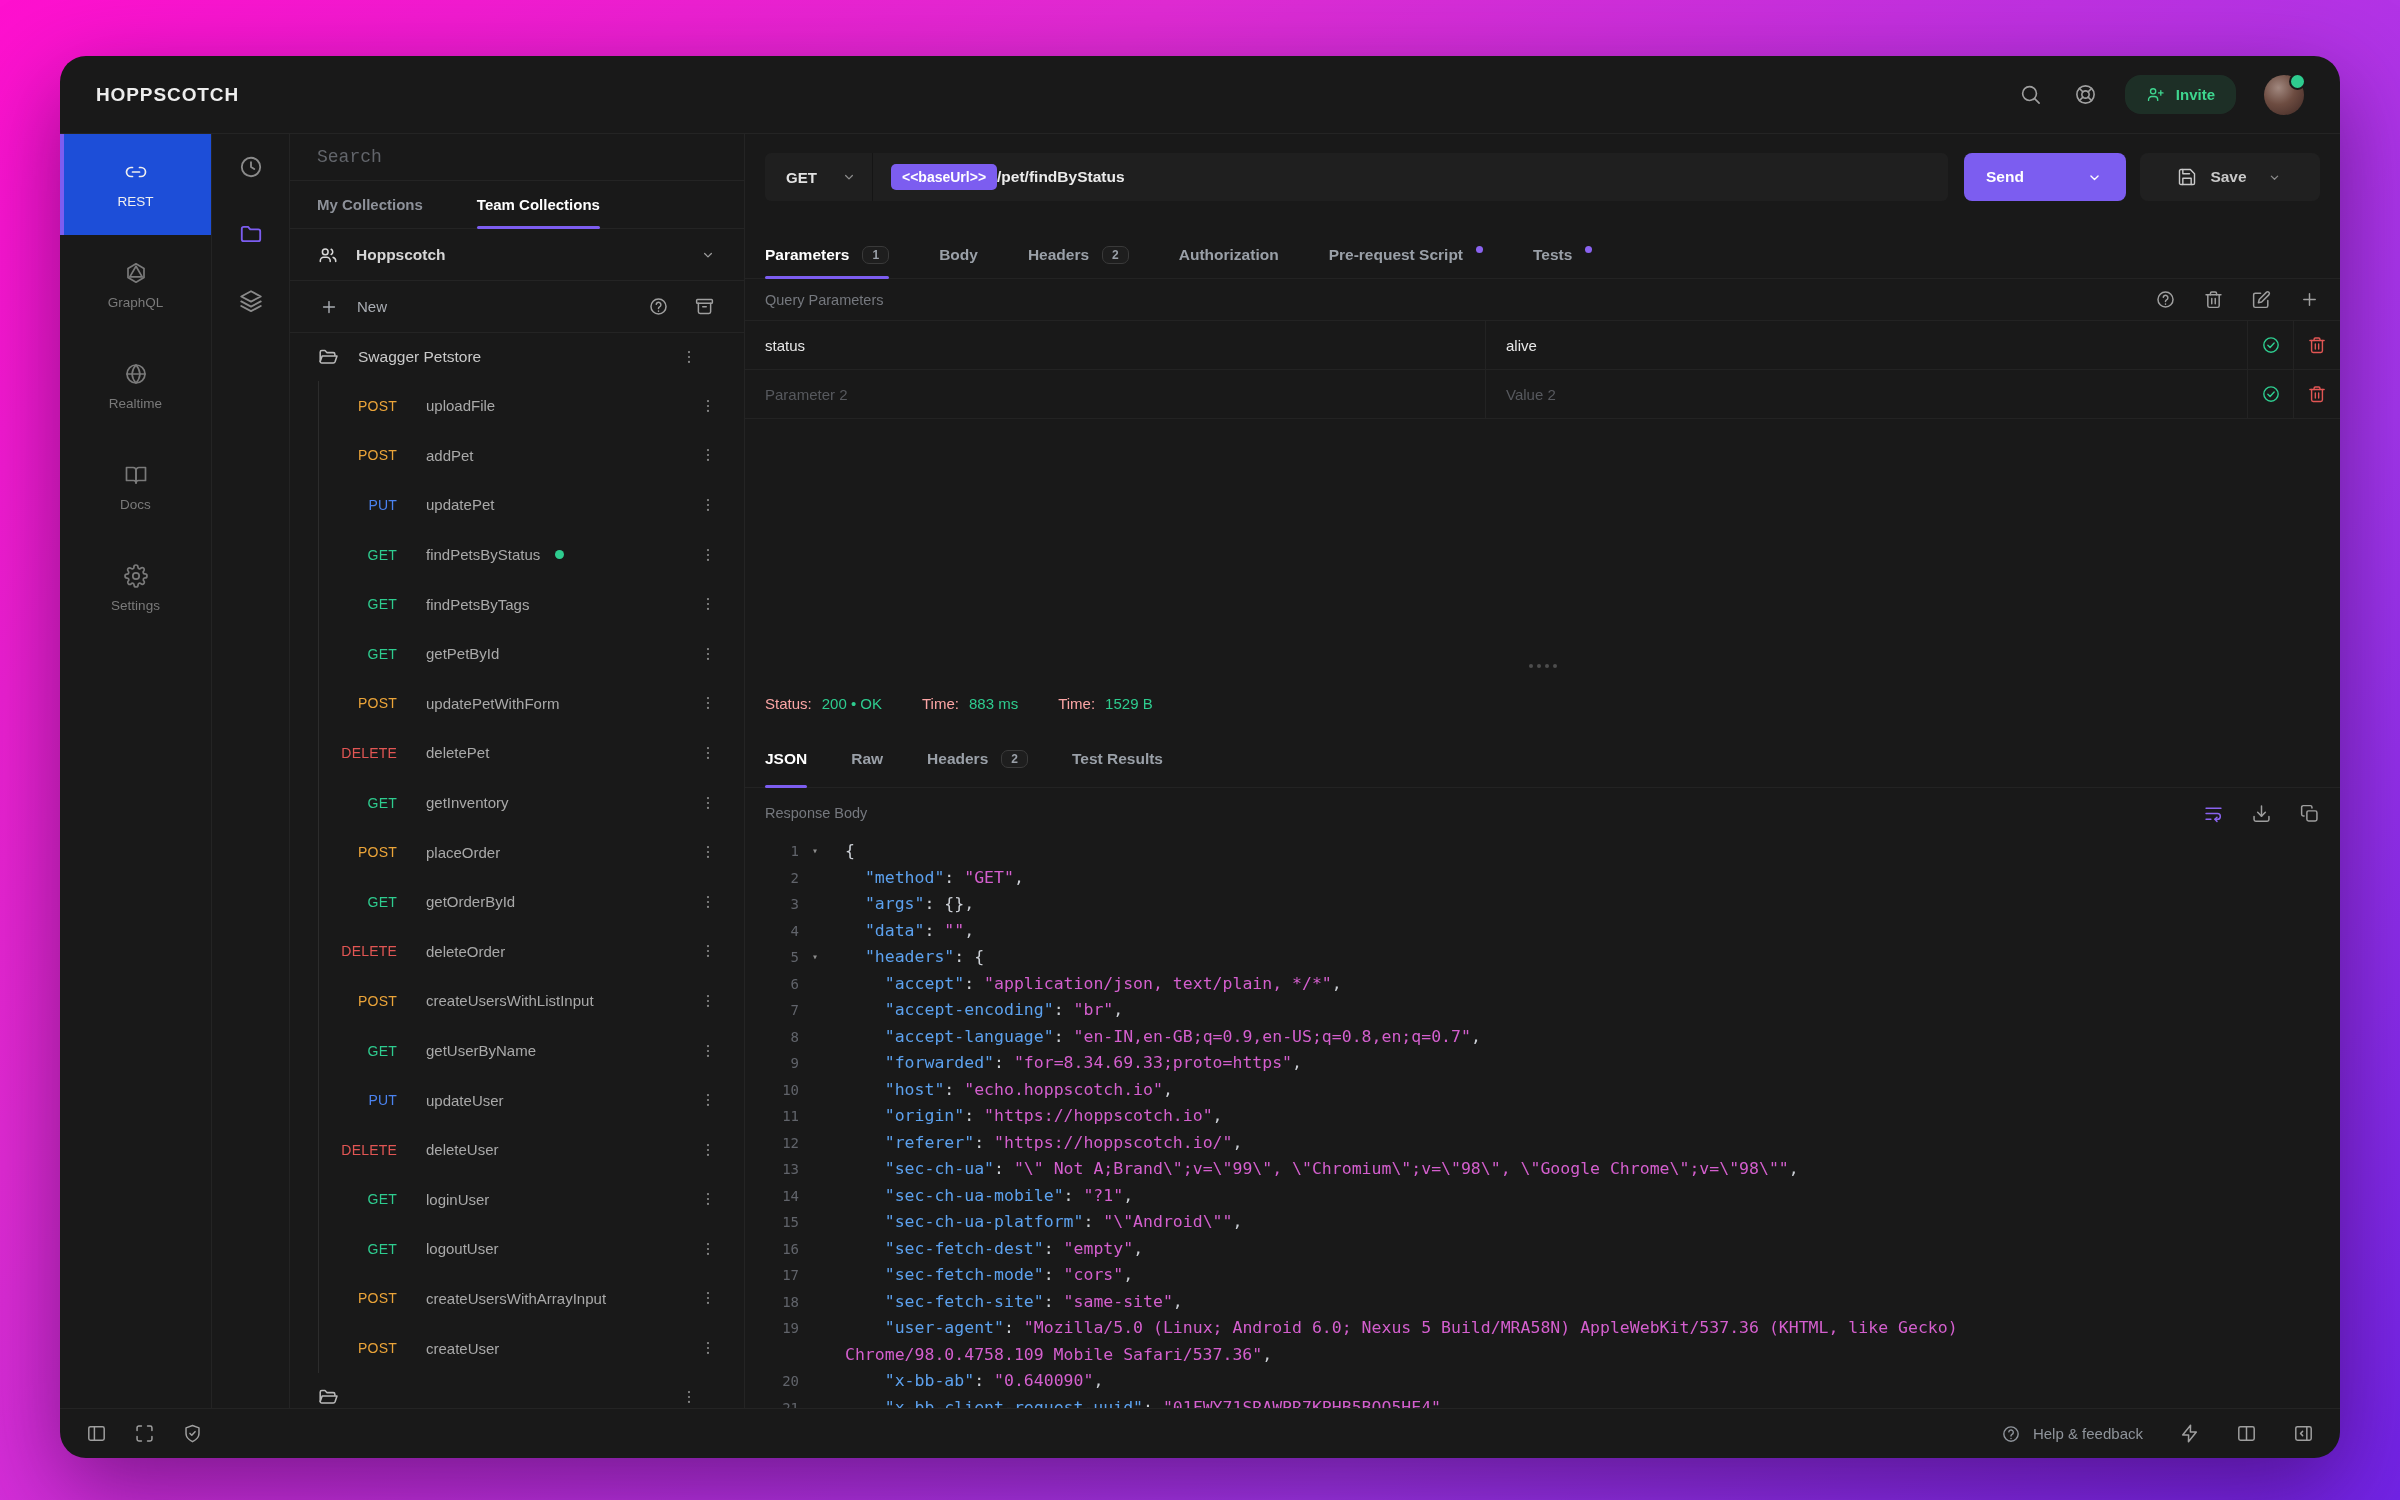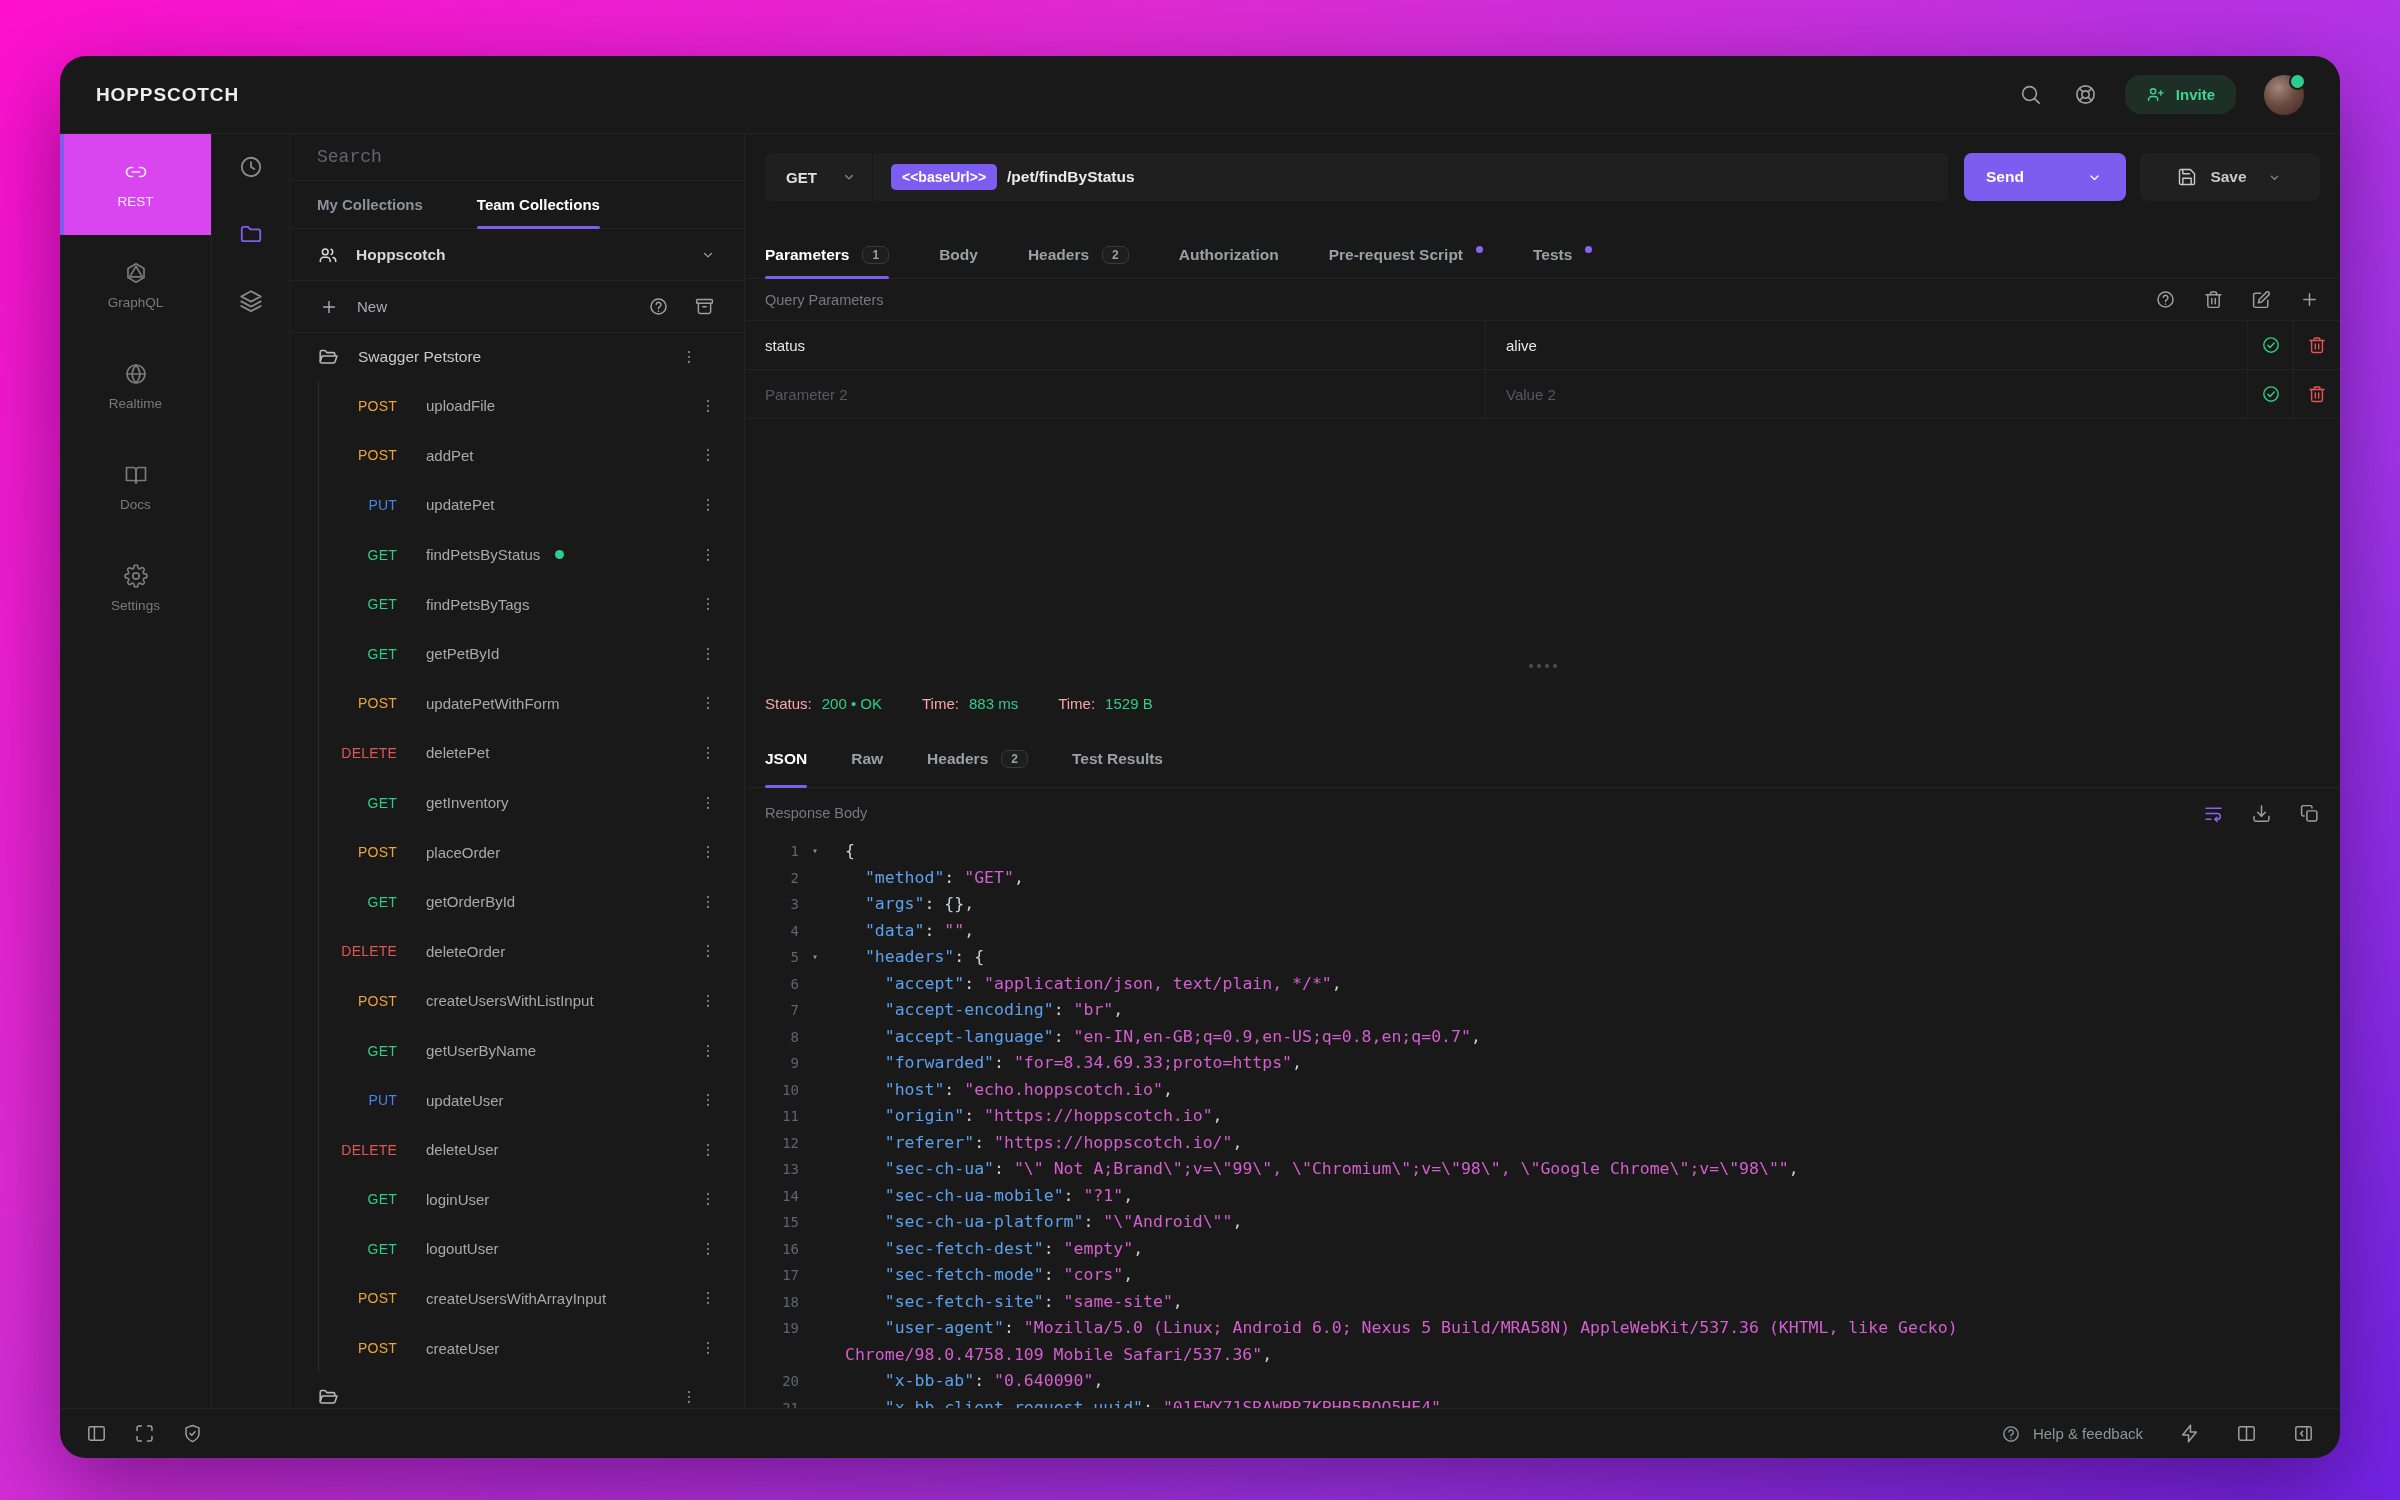--- a/index.html
+++ b/index.html
@@ -30,21 +30,21 @@
     padding:10px 21px;border-radius:16px;font-weight:600;font-size:15px;cursor:pointer}
   .avatar{width:40px;height:40px;border-radius:50%;position:relative;cursor:pointer;
     background:radial-gradient(circle at 36% 32%,#a1887f 0%,#6d4c41 45%,#3e2723 100%)}
   .avatar::after{content:'';position:absolute;top:-2px;right:-2px;width:13px;height:13px;border-radius:50%;
     background:var(--green);border:2px solid #191919}
   
   .main-row{flex:1;display:flex;min-height:0}
   .nav{width:152px;flex:none;border-right:1px solid var(--line);display:flex;flex-direction:column}
   .nav-item{height:101px;display:flex;flex-direction:column;align-items:center;justify-content:center;gap:10px;
     color:#7a7a7a;font-size:13.5px;position:relative;cursor:pointer}
-  .nav-item.active{background:#d946ef;color:#efefef}
+  .nav-item.active{background:#1d4ed8;color:#efefef}
   .nav-item.active::before{content:'';position:absolute;left:0;top:0;bottom:0;width:4px;background:var(--accent)}
   .rail{width:78px;flex:none;border-right:1px solid var(--line);display:flex;flex-direction:column;align-items:center;
     padding-top:20px;gap:37px}
   .rail-item{color:#8a8a8a;cursor:pointer}
   .rail-item.active{color:var(--accent)}
   
   .collections{width:455px;flex:none;border-right:1px solid var(--line);display:flex;flex-direction:column;min-height:0}
   .search-row{height:47px;flex:none;display:flex;align-items:center;padding:0 27px;border-bottom:1px solid var(--line)}
   .search-row input{background:none;border:none;outline:none;color:#e5e5e5;font-size:18px;width:100%;
     font-family:Liberation Mono, monospace}
@@ -74,21 +74,21 @@
   .req-dot{width:9px;height:9px;border-radius:50%;background:var(--green);margin-left:15px;flex:none}
   .req-kebab{margin-left:auto;color:#8a8a8a}
   
   .content{flex:1;display:flex;flex-direction:column;min-width:0;min-height:0}
   .request-bar{margin:19px 20px 0;height:48px;flex:none;display:flex}
   .method-box{width:108px;flex:none;background:var(--bg2);border-radius:6px 0 0 6px;display:flex;align-items:center;
     justify-content:space-between;padding:0 14px 0 21px;color:#e3e3e3;font-size:15px;font-weight:600;
     border-right:1px solid #151515;cursor:pointer}
   .method-box .chev{color:#8a8a8a}
   .url-box{flex:1;background:var(--bg2);border-radius:0 6px 6px 0;display:flex;align-items:center;
-    padding:0 18px;gap:10px;cursor:text}
+    padding:0 18px;gap:0;cursor:text}
   .base-pill{background:var(--accent);color:#fff;font-size:14px;font-weight:600;padding:5px 11px;border-radius:5px}
   .url-path{color:#ececec;font-size:15.5px;font-weight:600}
   .send-btn{width:162px;flex:none;margin-left:16px;background:var(--accent);border-radius:8px;color:#fff;
     display:flex;align-items:center;justify-content:space-between;padding:0 22px;font-size:15.5px;font-weight:700;cursor:pointer}
   .save-btn{width:180px;flex:none;margin-left:14px;background:#202020;border-radius:8px;color:#c9c9c9;
     display:flex;align-items:center;justify-content:center;gap:13px;font-size:15.5px;font-weight:600;cursor:pointer}
   .save-btn .chev{color:#8a8a8a;margin-left:6px}
   .tabs{flex:none;display:flex;align-items:stretch;padding:0 20px;border-bottom:1px solid var(--line2);gap:50px}
   .req-tabs{margin-top:31px;height:47px}
   .res-tabs{height:58px;gap:44px}

